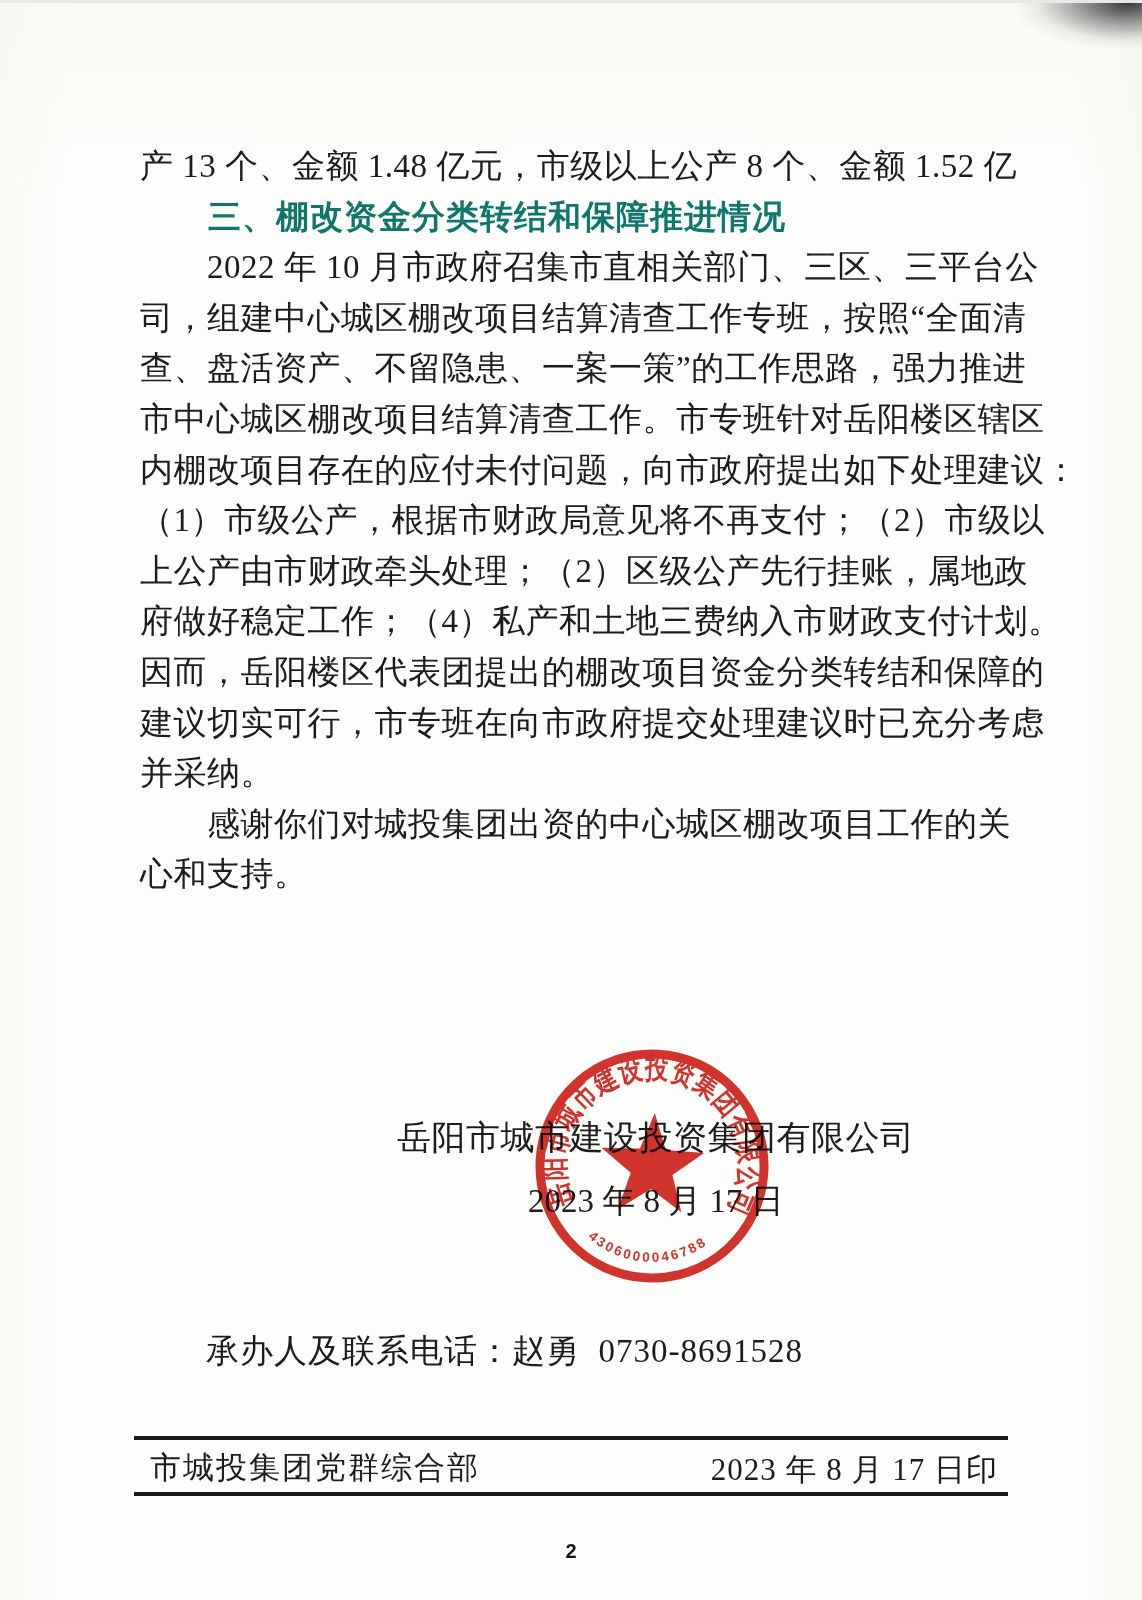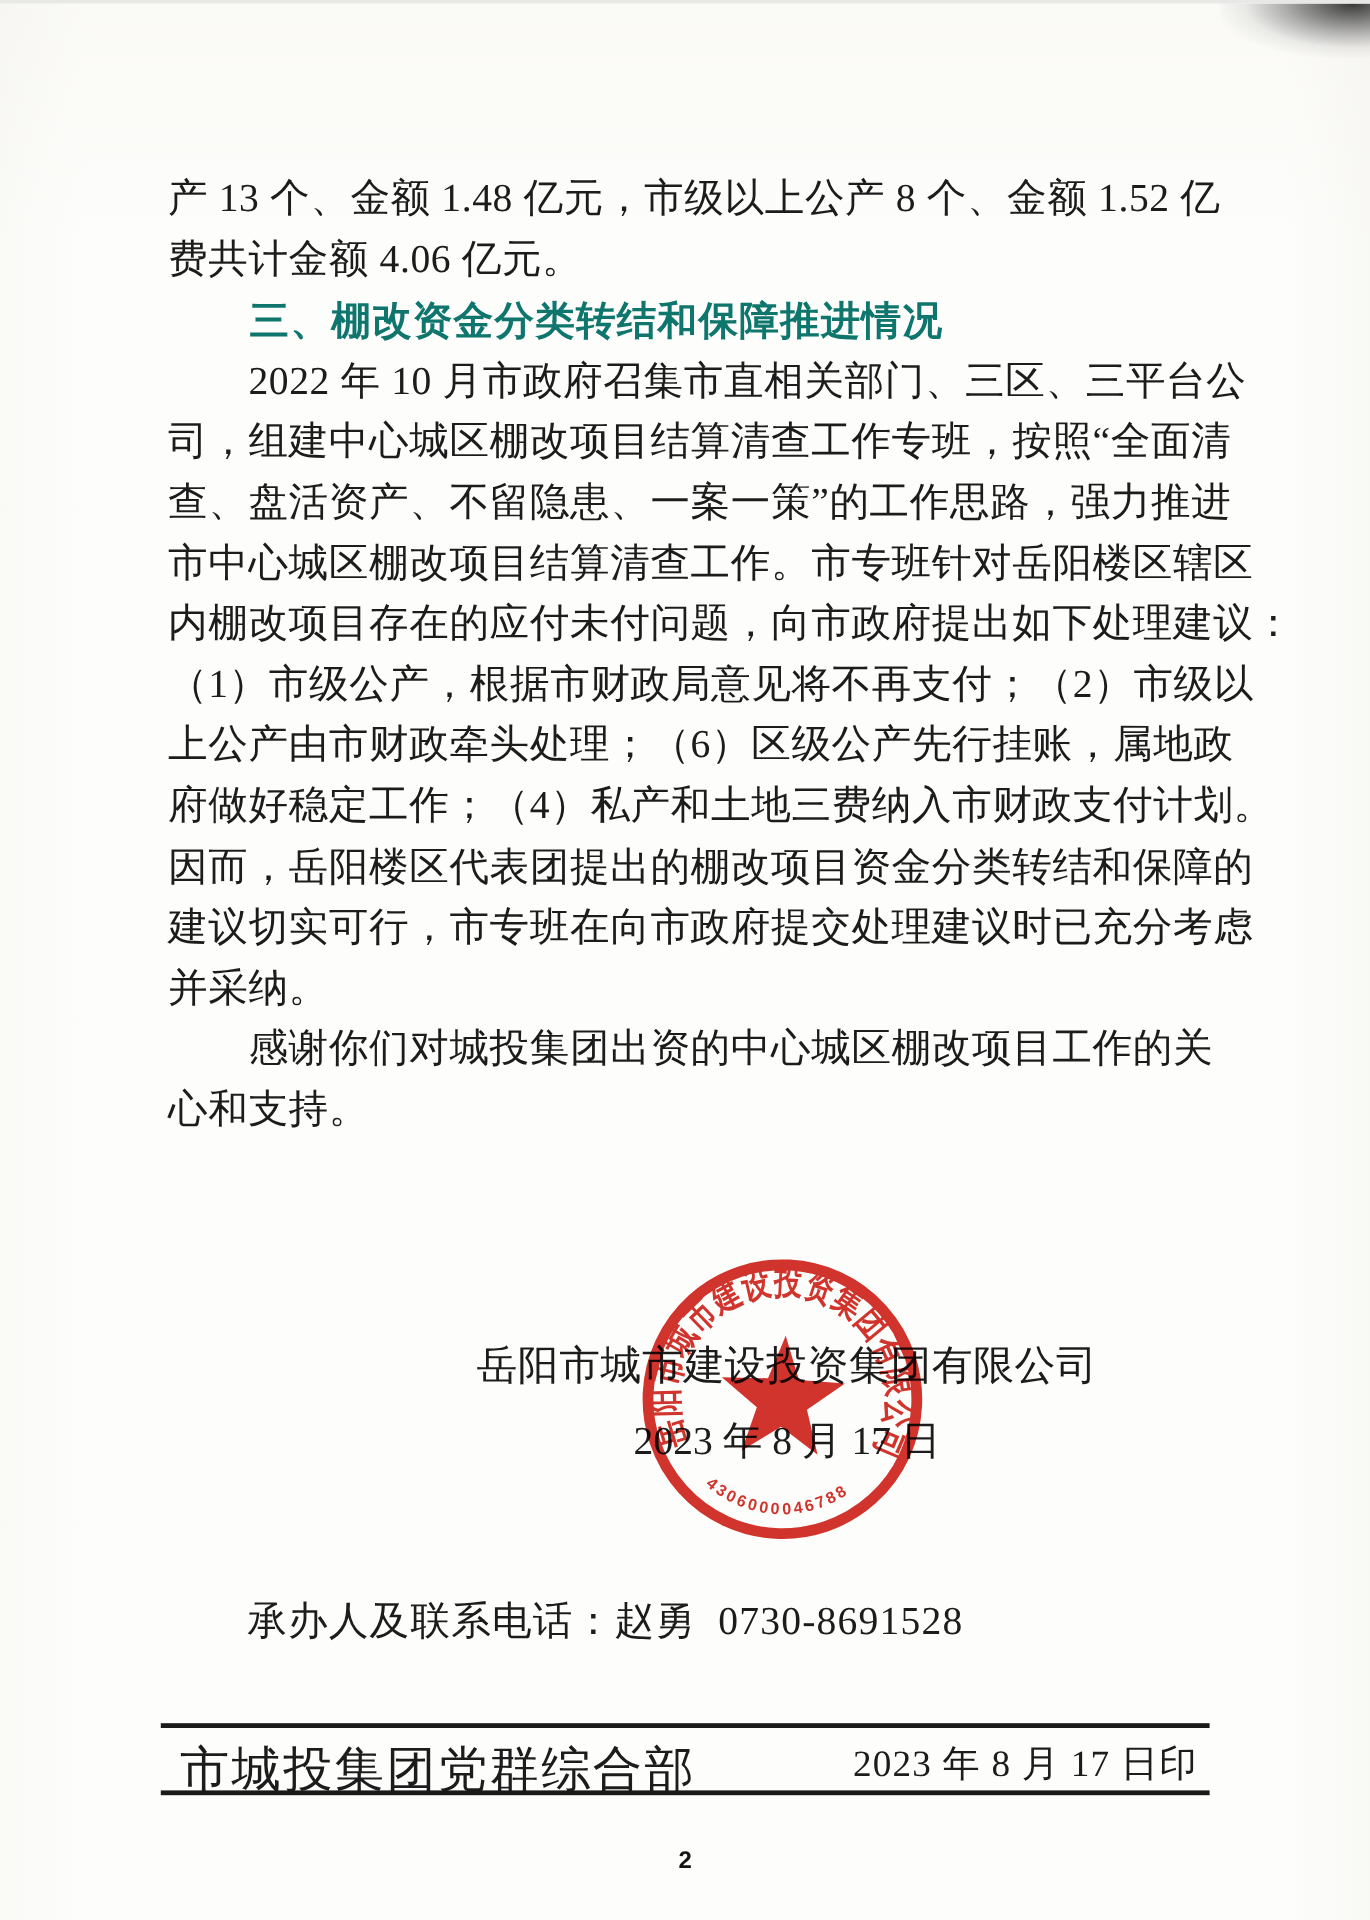--- a/index.html
+++ b/index.html
@@ -51,21 +51,21 @@
   .footer-rule-top {
     position:absolute; left:134px; top:1433px; width:874px; height:4px;
     background:#1a1a1a;
   }
   .footer-rule-bottom {
     position:absolute; left:134px; top:1489px; width:874px; height:4px;
     background:#1a1a1a;
   }
   .footer-dept {
     position:absolute; left:150px; top:1444px;
-    font-size:41px; letter-spacing:2px; white-space:pre;
+    font-size:31px; letter-spacing:2px; white-space:pre;
   }
   .footer-date {
     position:absolute; right:144px; top:1446px;
     font-size:31px; letter-spacing:1px; white-space:pre;
   }
   .page-number {
     position:absolute; left:0; right:0; top:1537px;
     text-align:center;
     font-family:"Liberation Sans", sans-serif;
     font-weight:700; font-size:20px; color:#141414;
@@ -110,31 +110,30 @@
 <body>
 
 <div class="page">
 
   <div class="paper-tint"></div>
   <div class="smudge-top-right"></div>
 
   <div class="content">
     <div>
         <div class="tline">产 13 个、金额 1.48 亿元，市级以上公产 8 个、金额 1.52 亿</div>
-        <div class="tline">费共计金额 4.06 亿元。</div>
       </div>
     <div class="tline heading-line">三、棚改资金分类转结和保障推进情况</div>
     <div>
         <div class="tline">　　2022 年 10 月市政府召集市直相关部门、三区、三平台公</div>
         <div class="tline">司，组建中心城区棚改项目结算清查工作专班，按照“全面清</div>
         <div class="tline">查、盘活资产、不留隐患、一案一策”的工作思路，强力推进</div>
         <div class="tline">市中心城区棚改项目结算清查工作。市专班针对岳阳楼区辖区</div>
         <div class="tline">内棚改项目存在的应付未付问题，向市政府提出如下处理建议：</div>
         <div class="tline">（1）市级公产，根据市财政局意见将不再支付；（2）市级以</div>
-        <div class="tline">上公产由市财政牵头处理；（6）区级公产先行挂账，属地政</div>
+        <div class="tline">上公产由市财政牵头处理；（2）区级公产先行挂账，属地政</div>
         <div class="tline">府做好稳定工作；（4）私产和土地三费纳入市财政支付计划。</div>
         <div class="tline">因而，岳阳楼区代表团提出的棚改项目资金分类转结和保障的</div>
         <div class="tline">建议切实可行，市专班在向市政府提交处理建议时已充分考虑</div>
         <div class="tline">并采纳。</div>
       </div>
     <div>
         <div class="tline">　　感谢你们对城投集团出资的中心城区棚改项目工作的关</div>
         <div class="tline">心和支持。</div>
       </div>
   </div>

